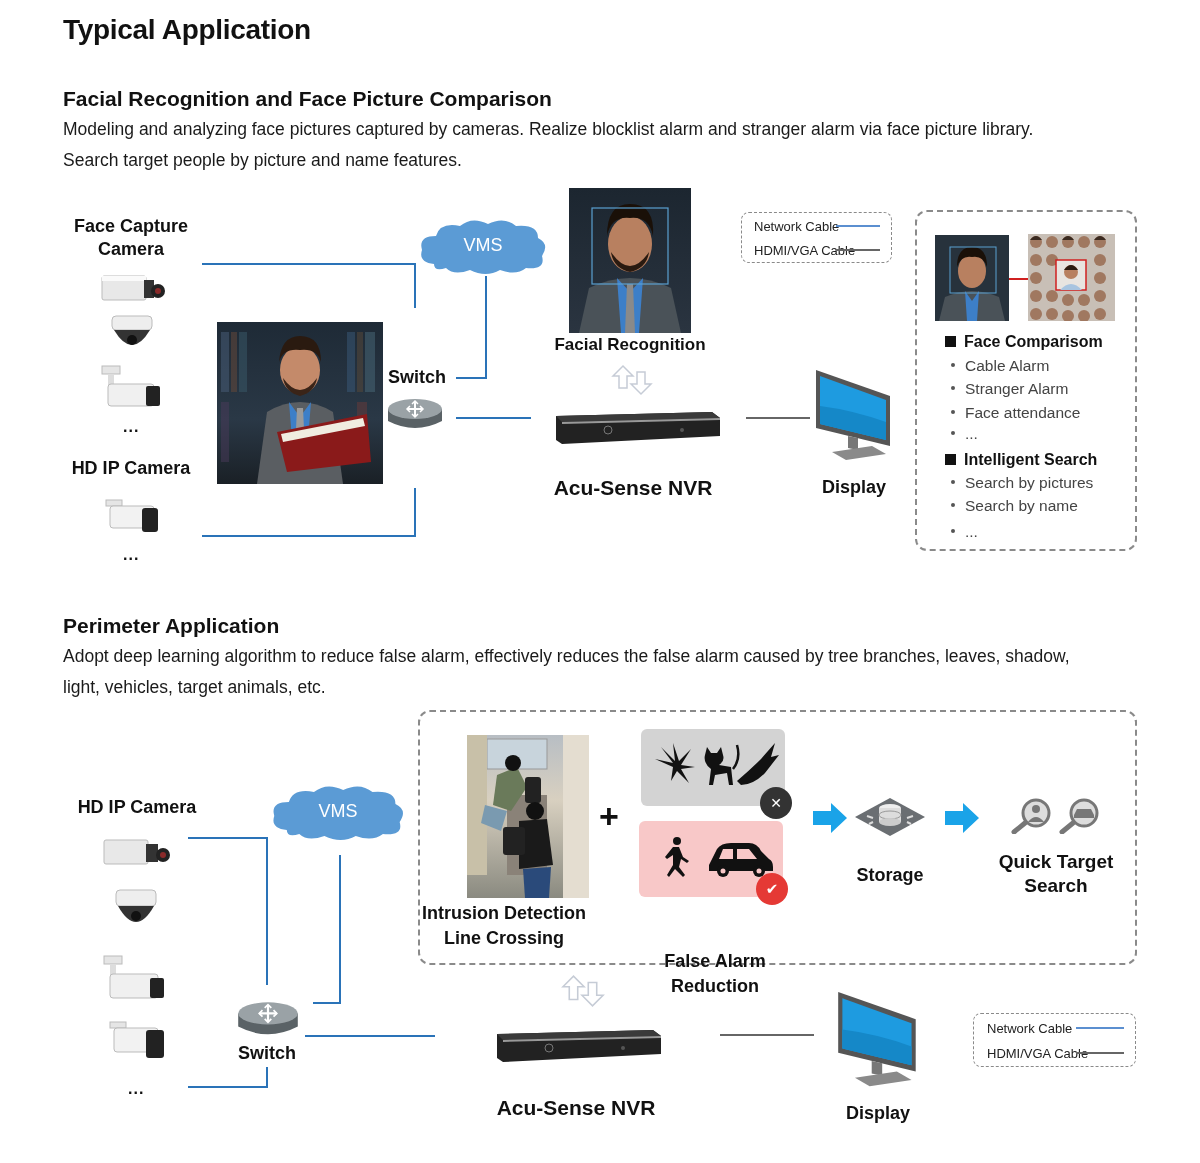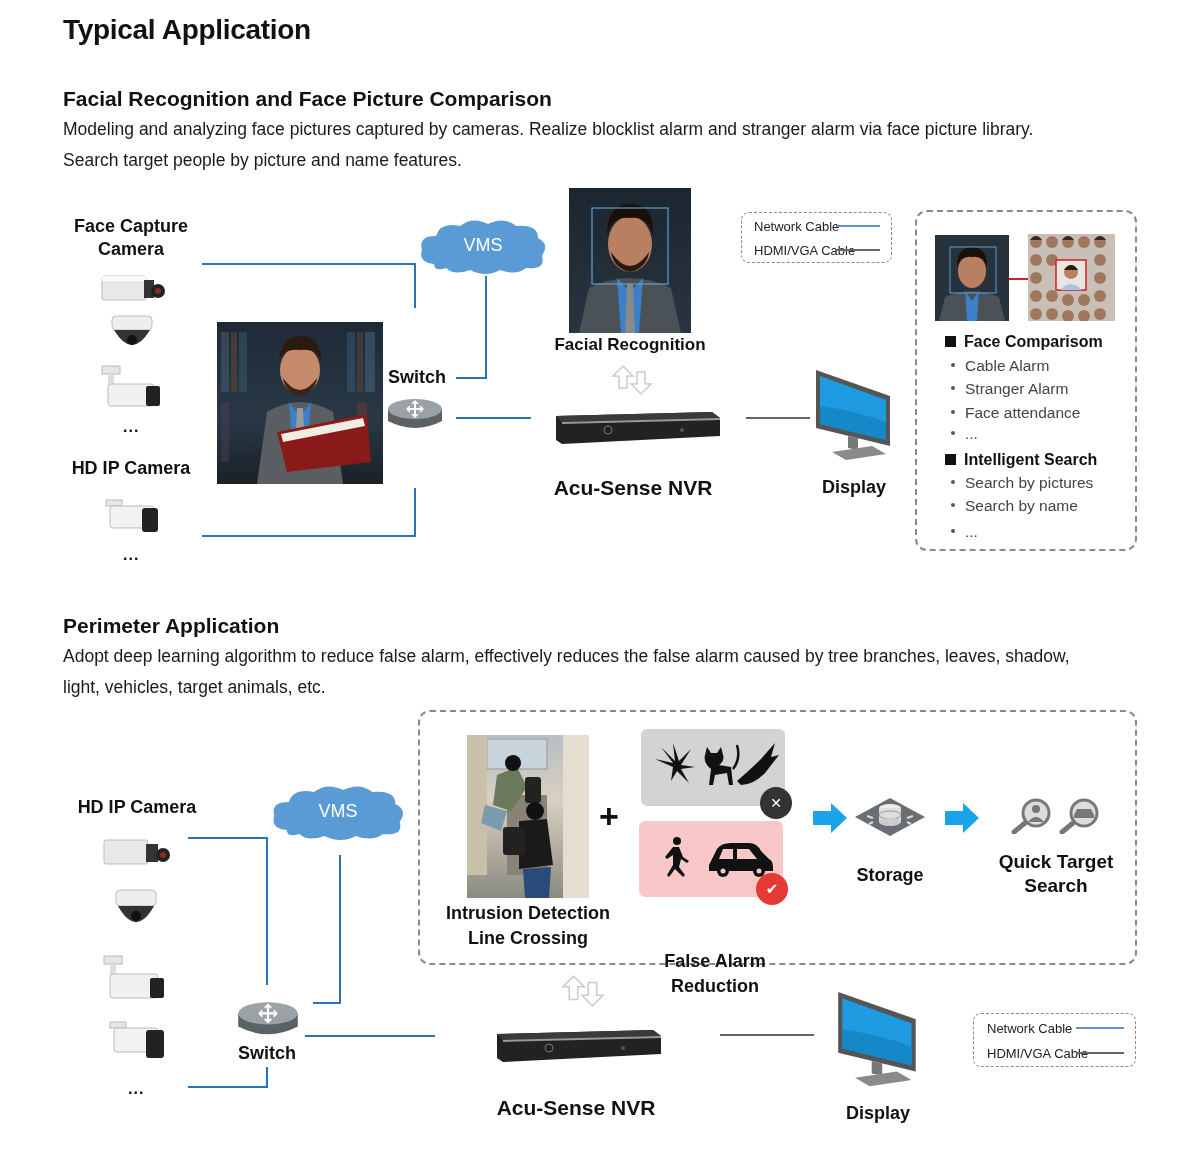--- a/index.html
+++ b/index.html
@@ -314,21 +314,21 @@
     <path d="M30 40 L50 32 L60 52 L44 76 L26 70 Z" fill="#6a7a5a"></path>
     <circle cx="46" cy="28" r="8" fill="#111"></circle>
     <rect x="58" y="42" width="16" height="26" rx="3" fill="#222"></rect>
     <path d="M18 70 L40 76 L34 96 L14 88 Z" fill="#7a9ab0"></path>
     <path d="M52 86 L80 84 L86 130 L52 134 Z" fill="#1a1a1a"></path>
     <circle cx="68" cy="76" r="9" fill="#111"></circle>
     <path d="M56 134 L84 132 L82 163 L58 163 Z" fill="#2a4a7a"></path>
     <rect x="36" y="92" width="22" height="28" rx="3" fill="#222"></rect>
   </svg>
 </div>
-<div class="abs lbl" style="left:428px; top:903px; width:200px;">
+<div class="abs lbl" style="left:404px; top:903px; width:200px;">
   <div>Intrusion Detection</div>
   <div style="margin-top:4px;">Line Crossing</div>
 </div>
 
 <div class="abs" style="left:599px; top:797px; font-size:34px; font-weight:bold;">+</div>
 
 <div class="abs" style="left:641px; top:729px; width:144px; height:77px; background:#d3d3d3; border-radius:6px;">
   <svg width="144" height="77" viewBox="0 0 144 77">
     <g fill="#111">
       <path d="M32 38 L14 30 L32 34 L20 18 L34 32 L32 14 L38 32 L50 20 L40 36 L54 38 L40 40 L48 54 L36 42 L30 52 Z"></path>

